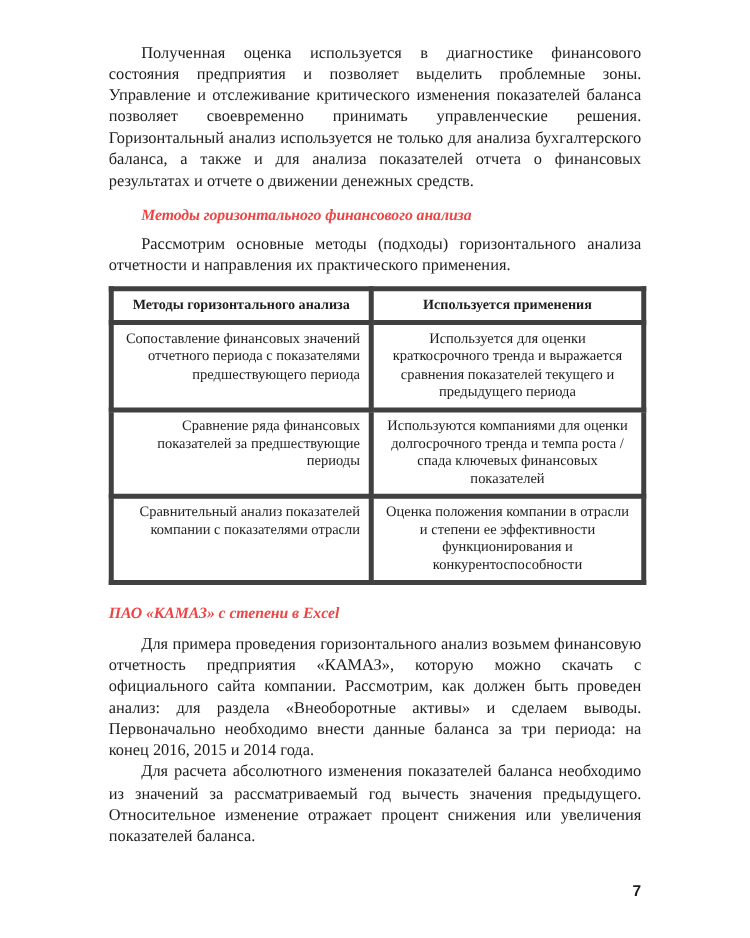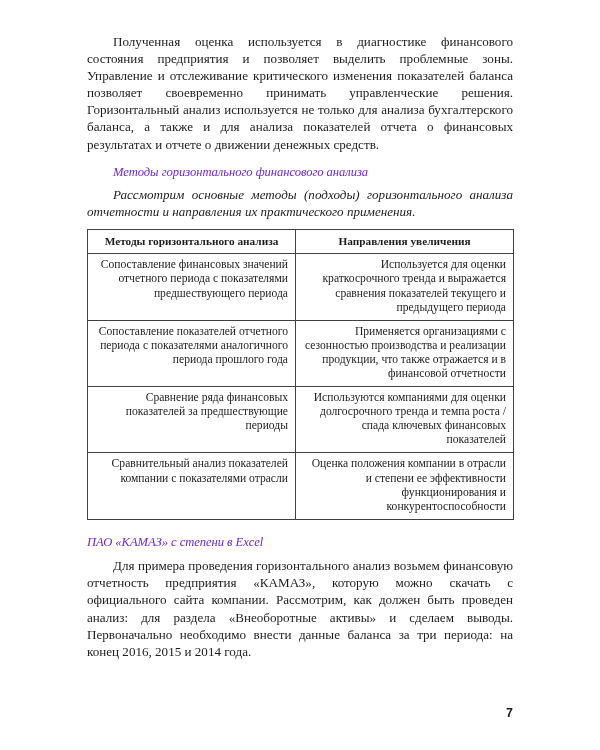--- a/index.html
+++ b/index.html
@@ -33,66 +33,65 @@
     font-size: 13.1px;
     line-height: 17.1px;
     text-align: justify;
     text-indent: 26px;
     text-justify: inter-word;
     color: #1d1d1d;
     hyphens: manual;
   }
   p.body-par.tight {
     margin-top: 0;
-    font-style: italic;
   }
   .sec-heading {
     font-size: 12.6px;
     line-height: 16.4px;
-    font-weight: normal;
+    font-weight: bold;
     font-style: italic;
     text-indent: 26px;
     margin: 11px 0 6px 0;
-    color: #6d28d9;
+    color: #ef4444;
     letter-spacing: -0.05px;
   }
   .sec-heading.two-line {
     text-indent: 26px;
     margin: 14px 0 7px 0;
   }
   .sec-heading .ln2 {
     display: block;
     text-indent: 0;
   }
   table.methods {
     border-collapse: collapse;
     width: 426px;
     margin: 9px 0 0 0;
     table-layout: fixed;
   }
   table.methods th,
   table.methods td {
-    border: 1px solid #404040;
+    border: 4px solid #404040;
     padding: 4px 7px 5px 7px;
     vertical-align: top;
     font-size: 11.6px;
     line-height: 14.1px;
     color: #1d1d1d;
   }
   table.methods th {
     text-align: center;
     font-weight: bold;
     font-size: 11.3px;
     padding-top: 4px;
     padding-bottom: 5px;
   }
   table.methods col.c1 { width: 208px; }
   table.methods col.c2 { width: 218px; }
   table.methods td.left-cell { text-align: right; }
-  table.methods td.right-cell { text-align: right; }
+  table.methods td.right-cell { text-align: center; }
   .page-number {
     position: absolute;
     left: 0;
     top: 706px;
     width: 513px;
     text-align: right;
     font-size: 12.4px;
     font-weight: bold;
     color: #1d1d1d;
     font-family: "Liberation Sans", sans-serif;
@@ -111,46 +110,43 @@
     <p class="body-par tight">Рассмотрим основные методы (подходы) горизонтального анализа отчетности и направления их практического применения.</p>
 
     <table class="methods">
       <colgroup>
           <col class="c1">
           <col class="c2">
         </colgroup>
       <thead>
         <tr>
           <th>Методы горизонтального анализа</th>
-          <th>Направления увеличения</th>
+          <th>Используется применения</th>
         </tr>
       </thead>
       <tbody>
         <tr>
           <td class="left-cell">Сопоставление финансовых значений отчетного периода с показателями предшествующего периода</td>
           <td class="right-cell">Используется для оценки краткосрочного тренда и выражается сравнения показателей текущего и предыдущего периода</td>
-        </tr>
-        <tr>
-          <td class="left-cell">Сопоставление показателей отчетного периода с показателями аналогичного периода прошлого года</td>
-          <td class="right-cell">Применяется организациями с сезонностью производства и реализации продукции, что также отражается и в финансовой отчетности</td>
         </tr>
         <tr>
           <td class="left-cell">Сравнение ряда финансовых показателей за предшествующие периоды</td>
           <td class="right-cell">Используются компаниями для оценки долгосрочного тренда и темпа роста / спада ключевых финансовых показателей</td>
         </tr>
         <tr>
           <td class="left-cell">Сравнительный анализ показателей компании с показателями отрасли</td>
           <td class="right-cell">Оценка положения компании в отрасли и степени ее эффективности функционирования и конкурентоспособности</td>
         </tr>
       </tbody>
     </table>
 
     <div class="sec-heading two-line">
       <span class="ln2">ПАО «КАМАЗ» с степени в Excel</span>
     </div>
 
     <p class="body-par">Для примера проведения горизонтального анализ возьмем финансовую отчетность предприятия «КАМАЗ», которую можно скачать с официального сайта компании. Рассмотрим, как должен быть проведен анализ: для раздела «Внеоборотные активы» и сделаем выводы. Первоначально необходимо внести данные баланса за три периода: на конец 2016, 2015 и 2014 года.</p>
 
+    <p class="body-par">Для расчета абсолютного изменения показателей баланса необходимо из значений за рассматриваемый год вычесть значения предыдущего. Относительное изменение отражает процент снижения или увеличения показателей баланса.</p>
 
   </div>
 
   <div class="page-number">7</div>
 </div>
 
 </body></html>

